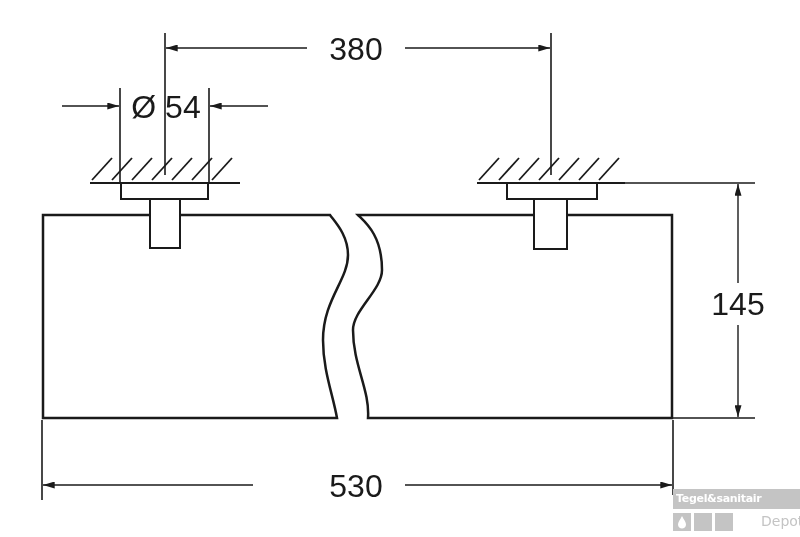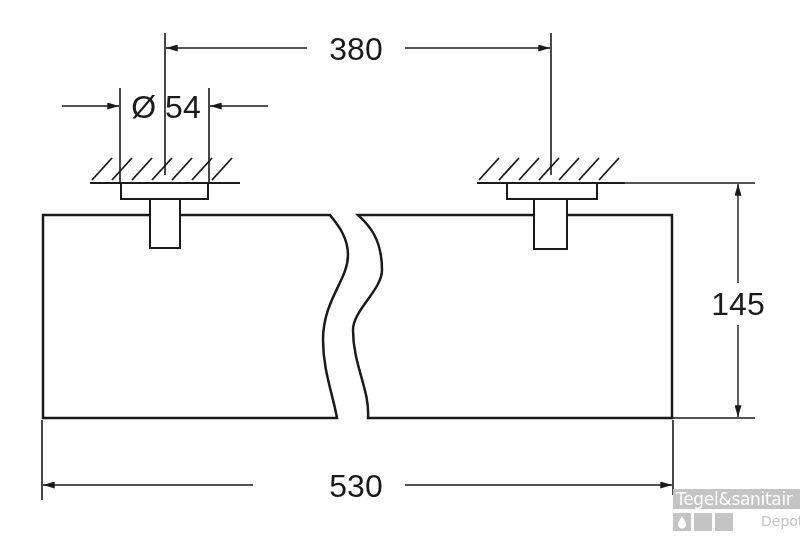--- a/index.html
+++ b/index.html
@@ -1,20 +1,20 @@
 <!DOCTYPE html>
 <html><head>
 <meta charset="utf-8">
 <style>
   html, body { margin: 0; padding: 0; background: #ffffff; }
   body { width: 800px; height: 537px; position: relative; overflow: hidden; }
   #drawing { position: absolute; left: 0; top: 0; }
   .dim-text { font-family: "Liberation Sans", sans-serif; font-size: 32px; fill: #1a1a1a; }
   .wm { position: absolute; left: 673px; top: 489px; width: 127px; height: 48px; font-family: "DejaVu Sans", sans-serif; }
-  .wm-top { position: absolute; left: 0; top: 0; width: 127px; height: 20px; background: #c4c4c4; color: #ffffff; font-weight: normal; font-size: 17px; line-height: 20px; padding-left: 3px; box-sizing: border-box; letter-spacing: -0.3px; white-space: nowrap; }
+  .wm-top { position: absolute; left: 0; top: 0; width: 127px; height: 20px; background: #c4c4c4; color: #ffffff; font-weight: bold; font-size: 11px; line-height: 20px; padding-left: 3px; box-sizing: border-box; letter-spacing: -0.3px; white-space: nowrap; }
   .wm-sq { position: absolute; top: 24px; width: 18px; height: 18px; background: #c4c4c4; }
   .wm-depot { position: absolute; left: 88px; top: 21px; color: #c4c4c4; font-size: 14px; line-height: 22px; }
 </style>
 </head>
 <body>
 
 <svg id="drawing" width="800" height="537" viewBox="0 0 800 537" xmlns="http://www.w3.org/2000/svg">
   <defs>
     <marker id="arr" viewBox="0 0 10 6" refX="10" refY="3" markerWidth="14" markerHeight="7" orient="auto-start-reverse" markerUnits="userSpaceOnUse">
       <path d="M0,0 L10,3 L0,6 z" fill="#1a1a1a"></path>

